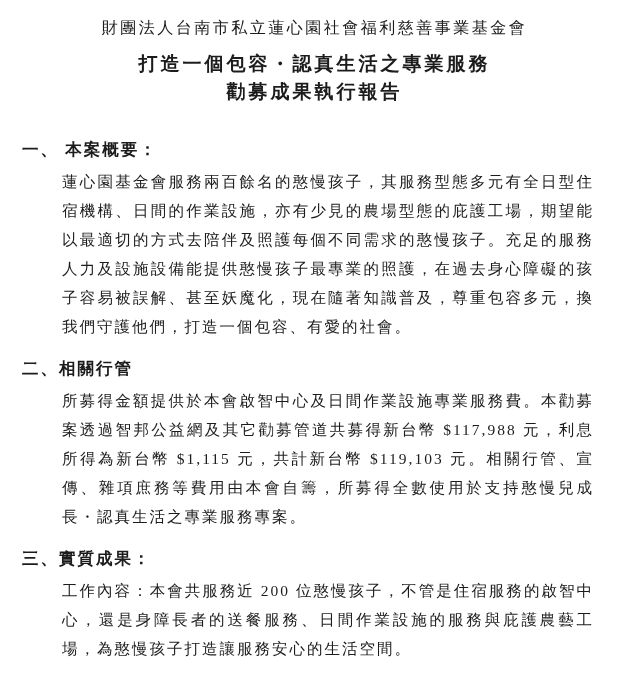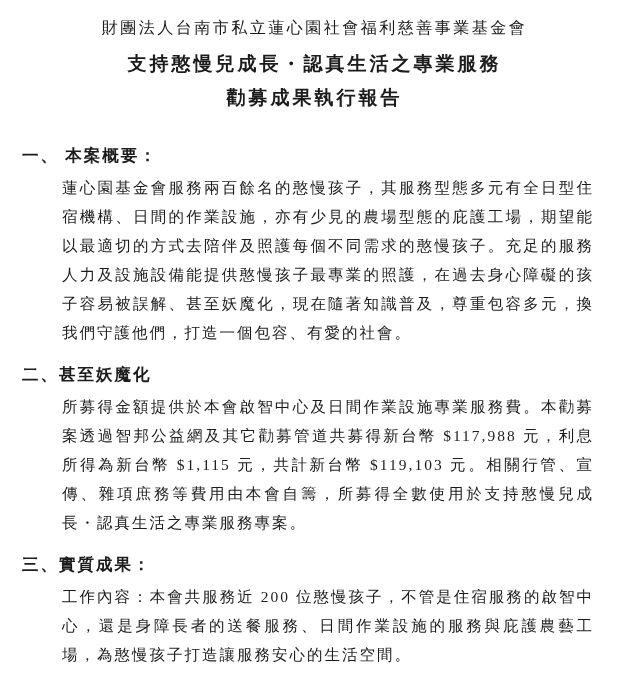--- a/index.html
+++ b/index.html
@@ -26,21 +26,21 @@
     letter-spacing: 2.5px;
     font-weight: 400;
   }
   .doc-title {
     font-size: 19px;
     line-height: 28px;
     font-weight: bold;
     letter-spacing: 3px;
   }
   .doc-title.t1 { margin-top: 10px; }
-  .doc-title.t2 { margin-top: 6px; }
+  .doc-title.t2 { }
   .sec { margin-top: 16px; }
   .sec.first { margin-top: 32px; }
   .sec-heading {
     margin-left: 22px;
     margin-right: 35px;
     font-size: 16.5px;
     line-height: 24px;
     font-weight: bold;
     letter-spacing: 2px;
   }
@@ -53,33 +53,33 @@
     text-justify: inter-ideograph;
   }
 </style>
 </head>
 <body>
 
 <div class="doc">
 
   <div class="doc-header">
     <div class="org-name">財團法人台南市私立蓮心園社會福利慈善事業基金會</div>
-    <div class="doc-title t1">支持憨慢兒成長・認真生活之專業服務</div>
+    <div class="doc-title t1">打造一個包容・認真生活之專業服務</div>
     <div class="doc-title t2">勸募成果執行報告</div>
   </div>
 
   <div class="sec first">
     <div class="sec-heading">一、 本案概要：</div>
     <div class="sec-body">
       <p>蓮心園基金會服務兩百餘名的憨慢孩子，其服務型態多元有全日型住宿機構、日間的作業設施，亦有少見的農場型態的庇護工場，期望能以最適切的方式去陪伴及照護每個不同需求的憨慢孩子。充足的服務人力及設施設備能提供憨慢孩子最專業的照護，在過去身心障礙的孩子容易被誤解、甚至妖魔化，現在隨著知識普及，尊重包容多元，換我們守護他們，打造一個包容、有愛的社會。</p>
     </div>
   </div>
 
   <div class="sec">
-    <div class="sec-heading">二、甚至妖魔化</div>
+    <div class="sec-heading">二、相關行管</div>
     <div class="sec-body">
       <p>所募得金額提供於本會啟智中心及日間作業設施專業服務費。本勸募案透過智邦公益網及其它勸募管道共募得新台幣 $117,988 元，利息所得為新台幣 $1,115 元，共計新台幣 $119,103 元。相關行管、宣傳、雜項庶務等費用由本會自籌，所募得全數使用於支持憨慢兒成長・認真生活之專業服務專案。</p>
     </div>
   </div>
 
   <div class="sec">
     <div class="sec-heading">三、實質成果：</div>
     <div class="sec-body">
       <p>工作內容：本會共服務近 200 位憨慢孩子，不管是住宿服務的啟智中心，還是身障長者的送餐服務、日間作業設施的服務與庇護農藝工場，為憨慢孩子打造讓服務安心的生活空間。</p>
     </div>

